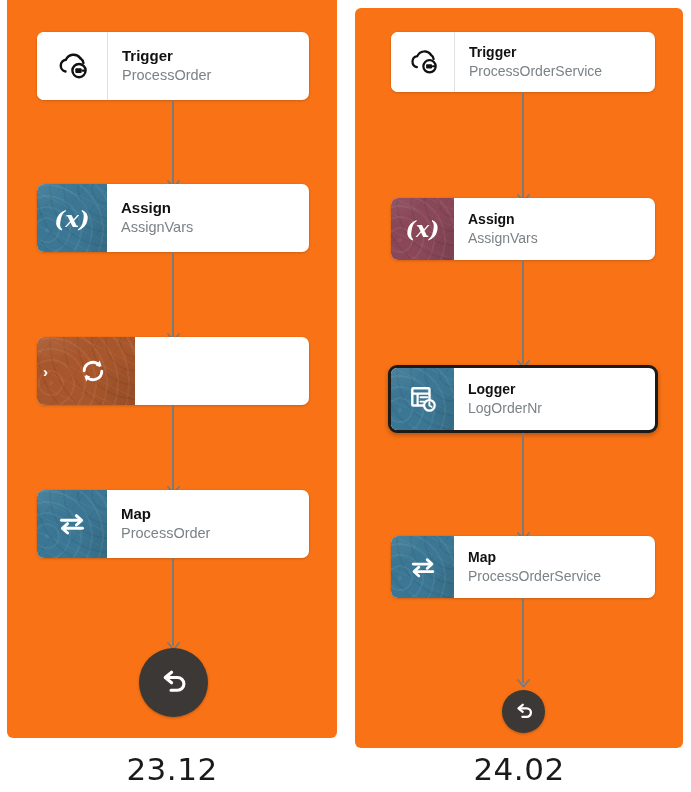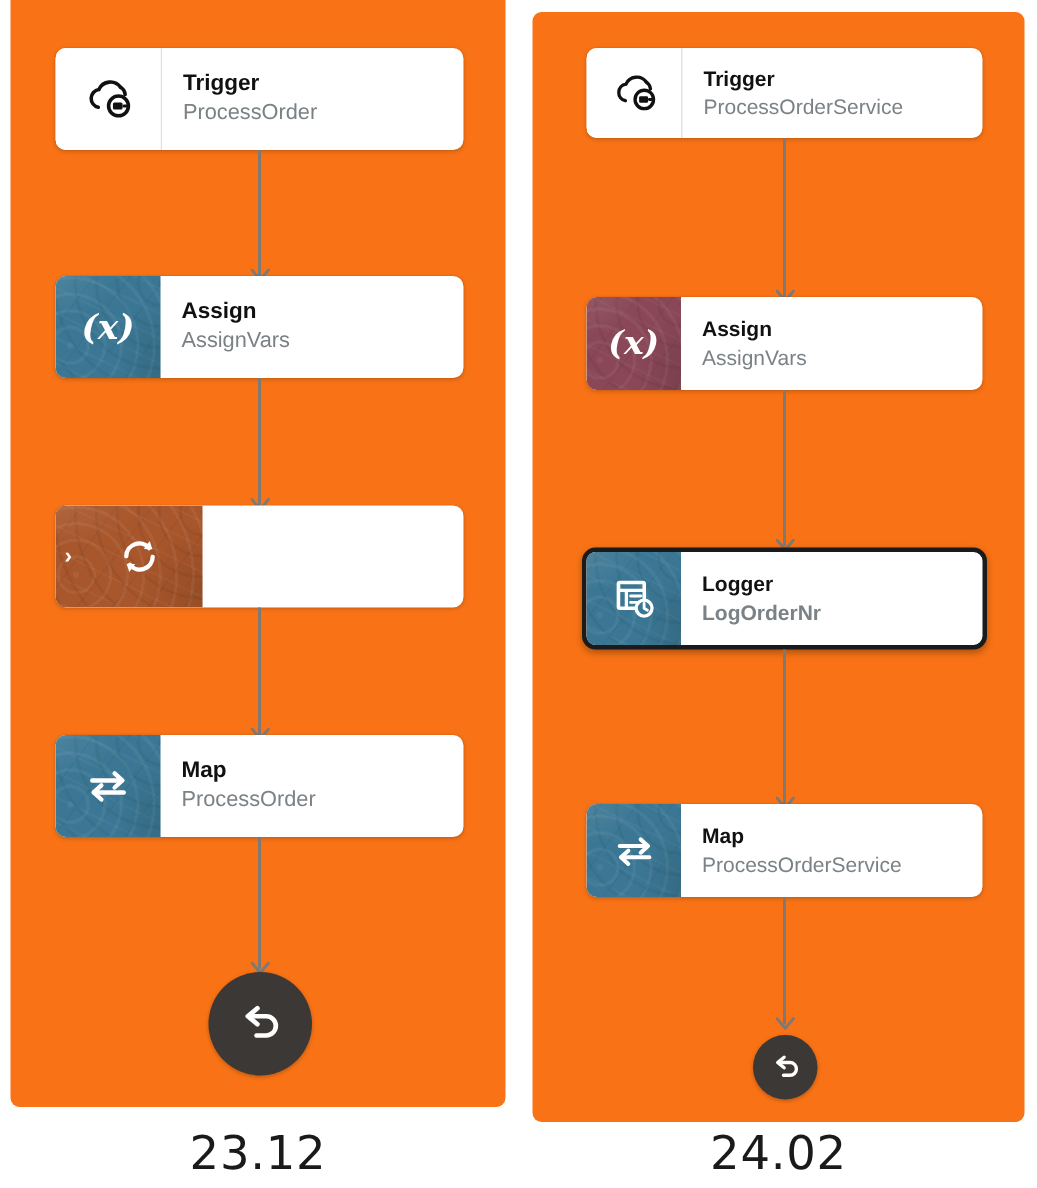--- a/index.html
+++ b/index.html
@@ -300,21 +300,21 @@
             <rect x="4.3" y="4.3" width="17.2" height="17.2" rx="1" fill="none" stroke="#fff" stroke-width="2.4"></rect>
             <path d="M4.3 9.6 H21.5" fill="none" stroke="#fff" stroke-width="2.2"></path>
             <path d="M9.6 9.6 V21.5" fill="none" stroke="#fff" stroke-width="2.2"></path>
             <path d="M12.4 13.3 H19.2 M12.4 17.6 H19.2" fill="none" stroke="#fff" stroke-width="1.9" stroke-linecap="round"></path>
             <circle cx="21.4" cy="21.4" r="5.3" fill="#3b7794" stroke="#fff" stroke-width="2.2"></circle>
             <path d="M21.4 18.3 V21.5 L23.6 22.8" fill="none" stroke="#fff" stroke-width="1.9" stroke-linecap="round" stroke-linejoin="round"></path>
           </svg>
         </div>
         <div class="node-text">
           <div class="node-title" style="font-size:14px;">Logger</div>
-          <div class="node-sub" style="font-size:14px;font-weight:bold;">LogOrderNr</div>
+          <div class="node-sub" style="font-size:14px;">LogOrderNr</div>
         </div>
       </div>
 
       <div class="conn" style="left:36px;top:425px;width:264px;height:103px;">
         <div class="shaft"></div>
         <div class="head">
           <svg width="13" height="9" viewBox="0 0 13 9">
               <path d="M1 1 L6.5 7.6 L12 1" fill="none" stroke="#7d7a76" stroke-width="1.9" stroke-linecap="round" stroke-linejoin="round"></path>
             </svg>
         </div>

